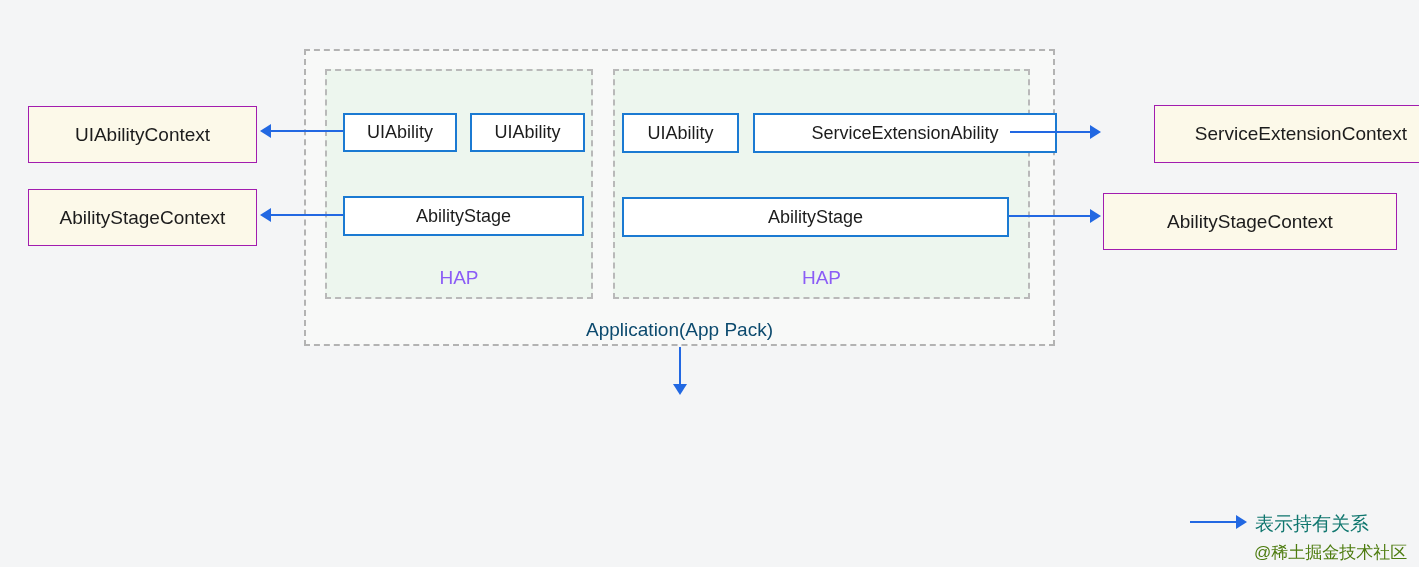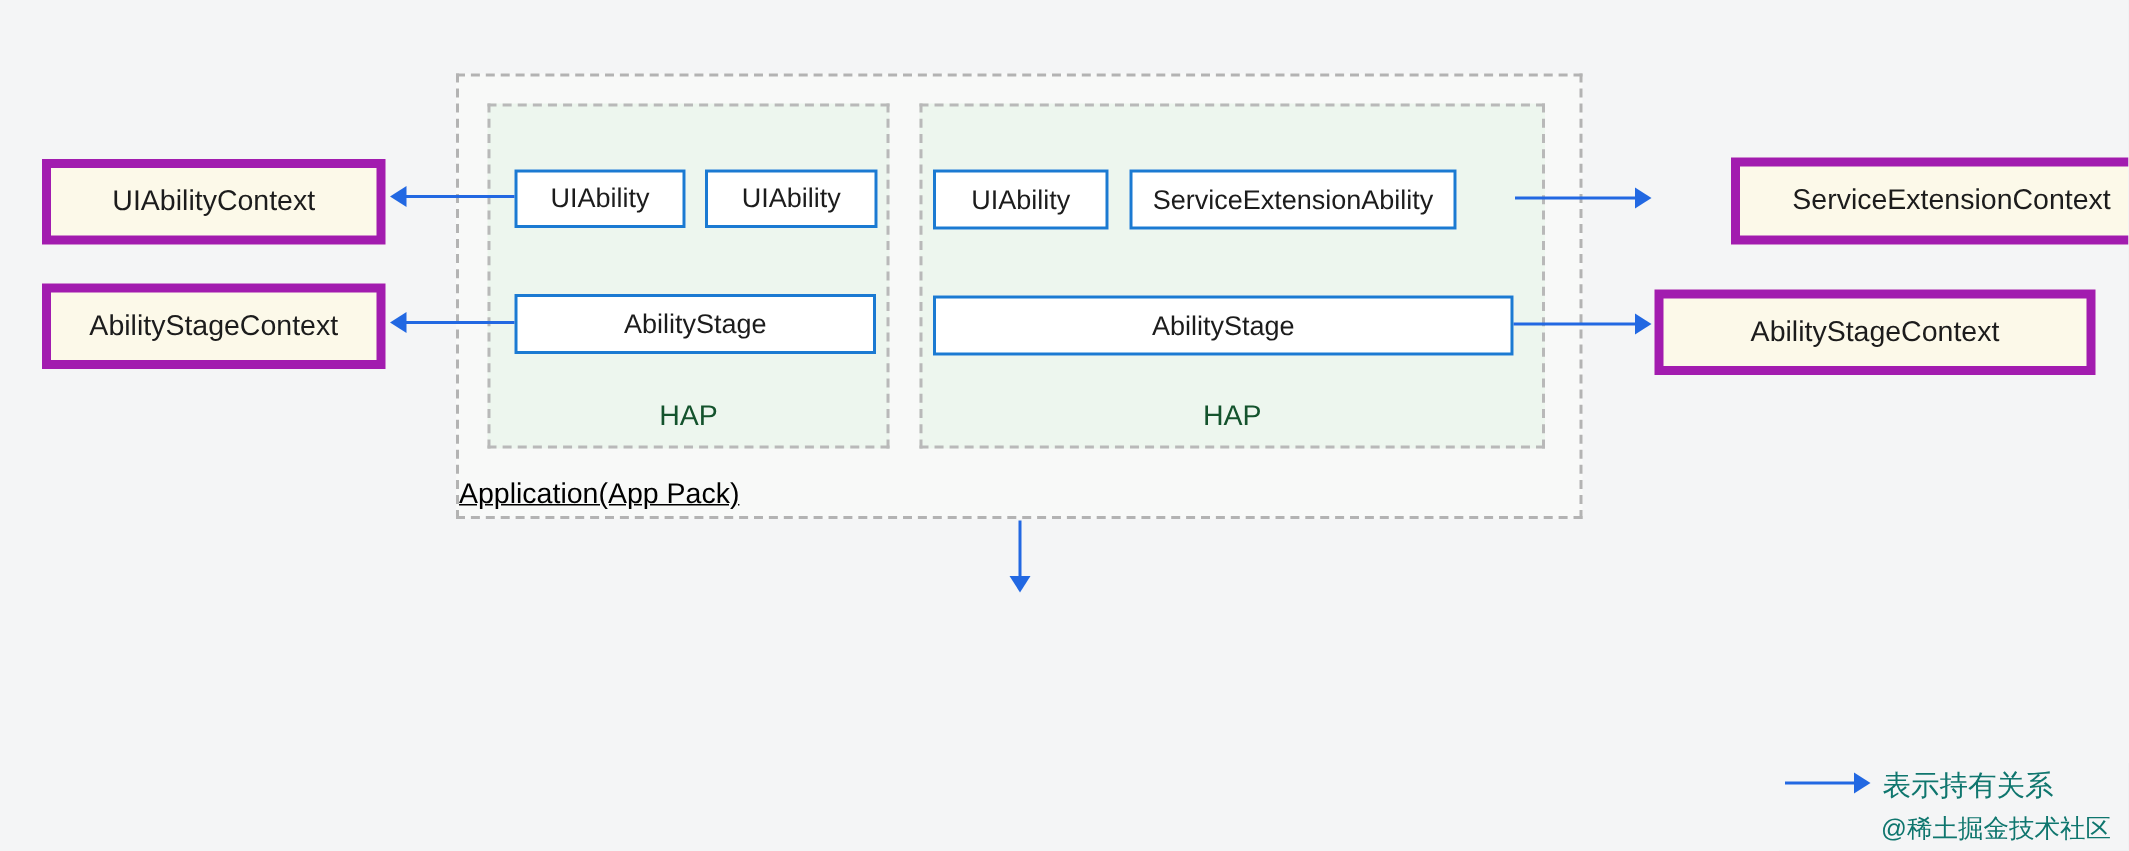--- a/index.html
+++ b/index.html
@@ -18,57 +18,56 @@
     position: absolute;
     left: 304px; top: 49px;
     width: 751px; height: 297px;
     border: 2px dashed #b3b3b3;
     background: #f8f9f8;
   }
   .group-label {
     position: absolute;
     left: 0; bottom: 3px;
     width: 100%;
-    text-align: left;
+    text-align: center;
     font-size: 19px;
-    color: #000000;
-    text-decoration: underline;
+    color: #0c4a6e;
   }
   
   .hap-box {
     position: absolute;
     border: 2px dashed #b9b9b9;
     background: #edf6ee;
   }
   .hap-1 { left: 325px; top: 69px; width: 268px; height: 230px; }
   .hap-2 { left: 613px; top: 69px; width: 417px; height: 230px; }
   .hap-label {
     position: absolute;
     left: 0; bottom: 8px;
     width: 100%;
     text-align: center;
     font-size: 19px;
-    color: #14532d;
+    color: #8b5cf6;
   }
   
   .bbox {
     position: absolute;
     border: 2px solid #1b7ad2;
     background: #ffffff;
     display: flex;
     align-items: center;
     justify-content: center;
     font-size: 18px;
     color: #1c1c1c;
     white-space: nowrap;
   }
   
   .ybox {
     position: absolute;
-    border: 6px solid #a21caf;
+    border: 1px solid #a21caf;
     background: #fcf9e9;
     display: flex;
     align-items: center;
     justify-content: center;
     font-size: 19px;
     color: #1c1c1c;
     white-space: nowrap;
   }
   
   .arrow { position: absolute; }
@@ -86,21 +85,21 @@
     position: absolute;
     left: 1255px; top: 511px;
     font-size: 19px;
     color: #0f766e;
     white-space: nowrap;
   }
   .watermark {
     position: absolute;
     left: 1254px; top: 541px;
     font-size: 17px;
-    color: #0f766e;
+    color: #4d7c0f;
     white-space: nowrap;
   }
 </style>
 </head>
 <body>
 
 <div class="canvas">
 
   <div class="group-box">
     <div class="group-label">Application(App Pack)</div>
@@ -110,21 +109,21 @@
     <div class="hap-label">HAP</div>
   </div>
   <div class="bbox" style="left:343px; top:113px; width:114px; height:39px;">UIAbility</div>
   <div class="bbox" style="left:470px; top:113px; width:115px; height:39px;">UIAbility</div>
   <div class="bbox" style="left:343px; top:196px; width:241px; height:40px;">AbilityStage</div>
 
   <div class="hap-box hap-2">
     <div class="hap-label">HAP</div>
   </div>
   <div class="bbox" style="left:622px; top:113px; width:117px; height:40px;">UIAbility</div>
-  <div class="bbox" style="left:753px; top:113px; width:218px; height:40px;">ServiceExtensionAbility</div>
+  <div class="bbox" style="left:753px; top:113px; width:304px; height:40px;">ServiceExtensionAbility</div>
   <div class="bbox" style="left:622px; top:197px; width:387px; height:40px;">AbilityStage</div>
 
   <div class="ybox" style="left:28px; top:106px; width:229px; height:57px;">UIAbilityContext</div>
   <div class="ybox" style="left:28px; top:189px; width:229px; height:57px;">AbilityStageContext</div>
 
   <div class="ybox" style="left:1154px; top:105px; width:294px; height:58px;">ServiceExtensionContext</div>
   <div class="ybox" style="left:1103px; top:193px; width:294px; height:57px;">AbilityStageContext</div>
 
 
   <div class="arrow" style="left:260px; top:124px; width:83px; height:14px;">

